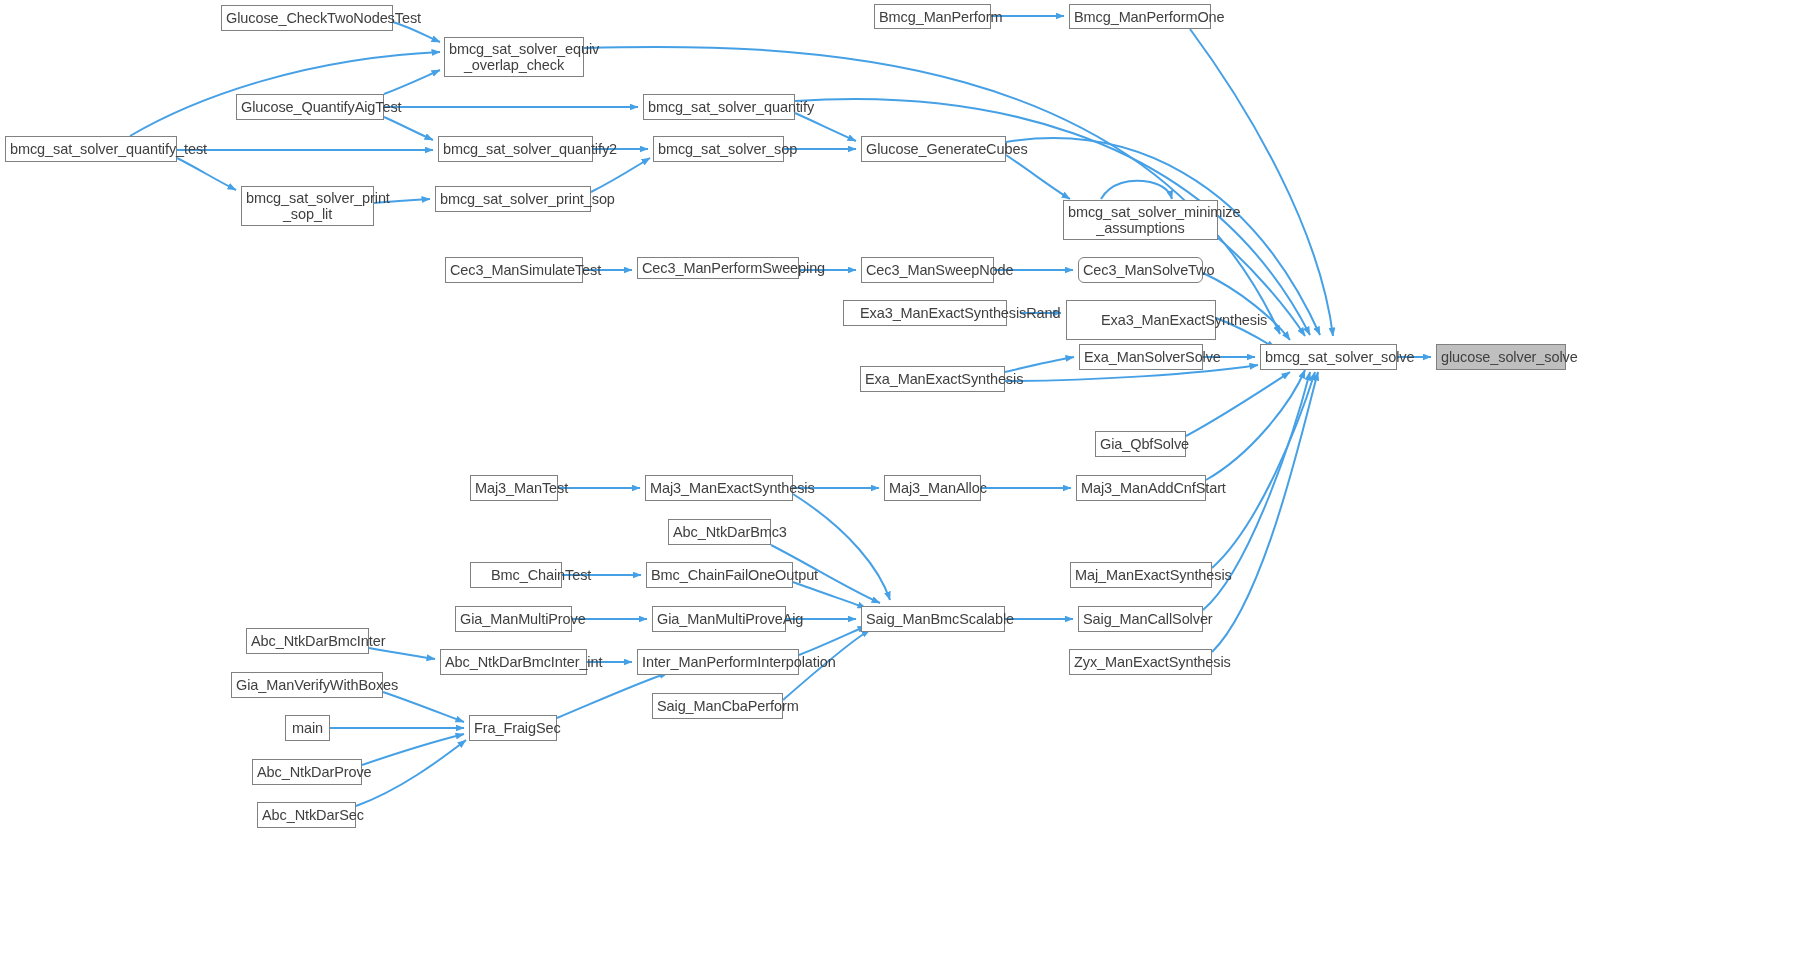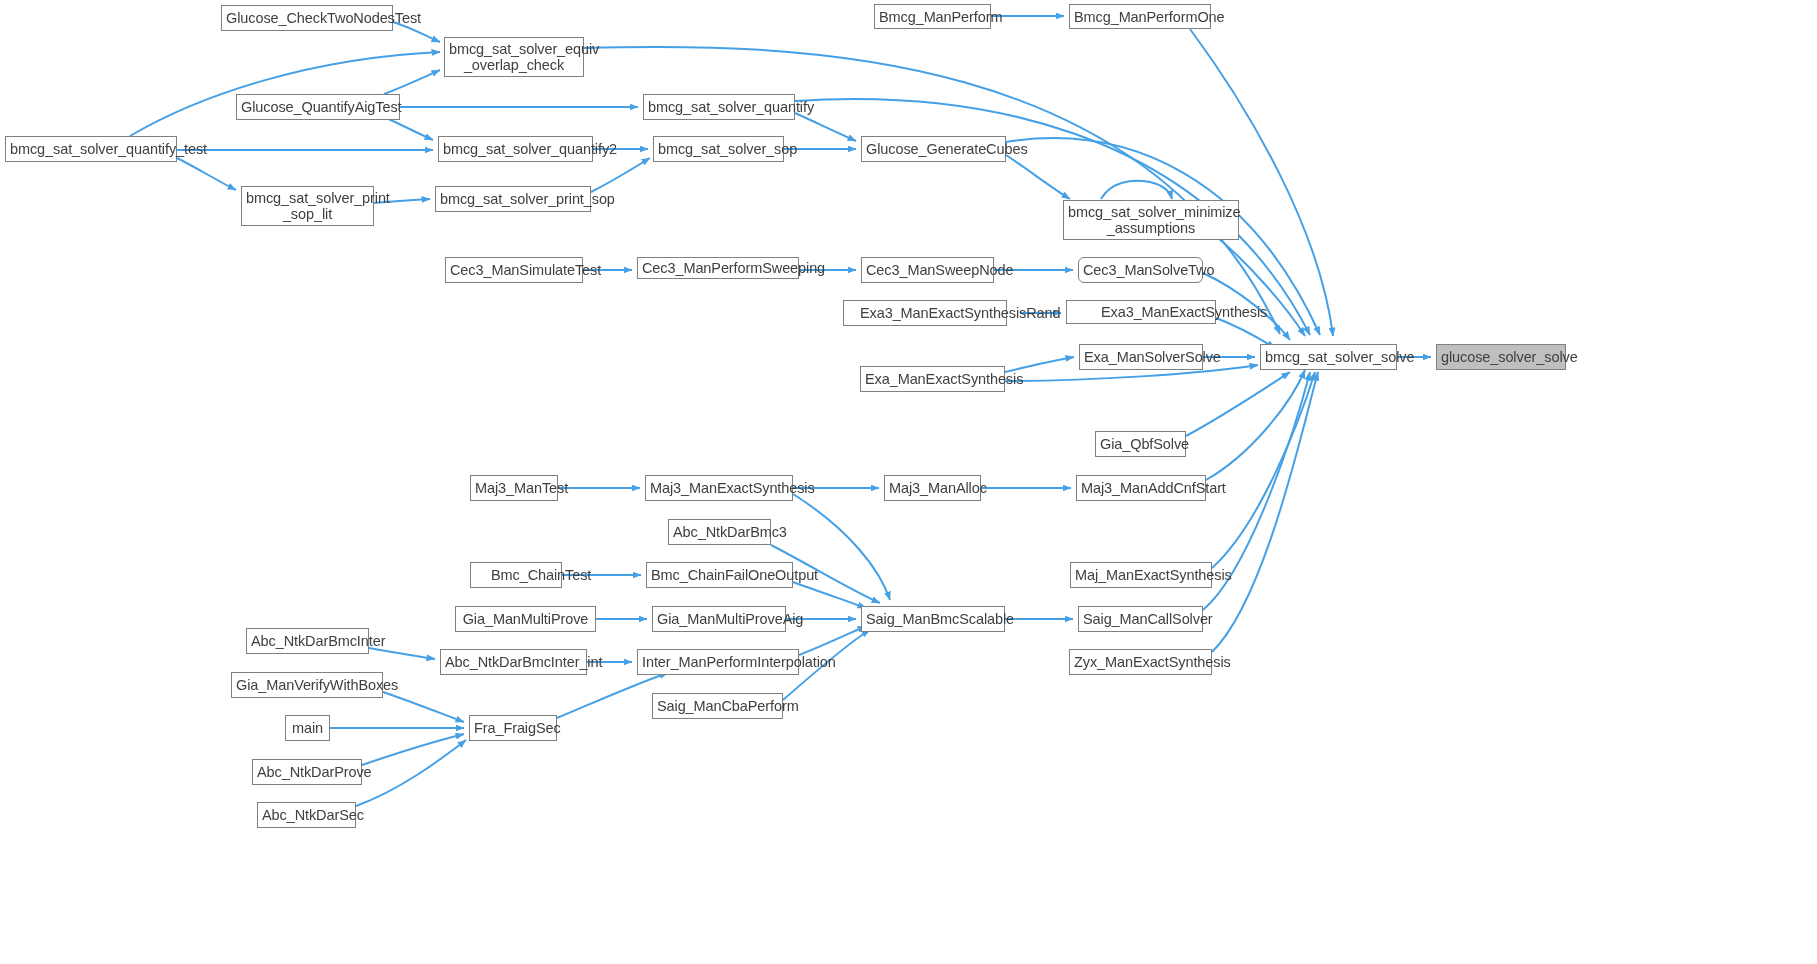--- a/index.html
+++ b/index.html
@@ -114,51 +114,51 @@
         <path d="M557,718 C600,700 645,680 668,673" fill="none" stroke="#45a0e6" stroke-width="2" marker-end="url(#arrowhead)"></path>
         <path d="M783,700 C815,672 852,640 870,630" fill="none" stroke="#45a0e6" stroke-width="2" marker-end="url(#arrowhead)"></path>
       </g>
   </svg>
   <div id="node-layer">
       <div class="node" style="left: 221px; top: 5px; width: 172px; height: 26px;"><span class="node-label">Glucose_CheckTwoNodesTest</span></div>
       <div class="node" style="left: 444px; top: 37px; width: 140px; height: 40px;"><span class="node-label">bmcg_sat_solver_equiv
 _overlap_check</span></div>
       <div class="node" style="left: 874px; top: 4px; width: 117px; height: 25px;"><span class="node-label">Bmcg_ManPerform</span></div>
       <div class="node" style="left: 1069px; top: 4px; width: 142px; height: 25px;"><span class="node-label">Bmcg_ManPerformOne</span></div>
-      <div class="node" style="left: 236px; top: 94px; width: 164px; height: 26px;"><span class="node-label">Glucose_QuantifyAigTest</span></div>
+      <div class="node" style="left: 236px; top: 94px; width: 148px; height: 26px;"><span class="node-label">Glucose_QuantifyAigTest</span></div>
       <div class="node" style="left: 643px; top: 94px; width: 152px; height: 26px;"><span class="node-label">bmcg_sat_solver_quantify</span></div>
       <div class="node" style="left: 5px; top: 136px; width: 172px; height: 26px;"><span class="node-label">bmcg_sat_solver_quantify_test</span></div>
       <div class="node" style="left: 438px; top: 136px; width: 155px; height: 26px;"><span class="node-label">bmcg_sat_solver_quantify2</span></div>
       <div class="node" style="left: 653px; top: 136px; width: 131px; height: 26px;"><span class="node-label">bmcg_sat_solver_sop</span></div>
       <div class="node" style="left: 861px; top: 136px; width: 145px; height: 26px;"><span class="node-label">Glucose_GenerateCubes</span></div>
       <div class="node" style="left: 241px; top: 186px; width: 133px; height: 40px;"><span class="node-label">bmcg_sat_solver_print
 _sop_lit</span></div>
       <div class="node" style="left: 435px; top: 186px; width: 156px; height: 26px;"><span class="node-label">bmcg_sat_solver_print_sop</span></div>
-      <div class="node" style="left: 1063px; top: 200px; width: 176px; height: 40px;"><span class="node-label">bmcg_sat_solver_minimize
+      <div class="node" style="left: 1063px; top: 200px; width: 155px; height: 40px;"><span class="node-label">bmcg_sat_solver_minimize
 _assumptions</span></div>
       <div class="node" style="left: 445px; top: 257px; width: 138px; height: 26px;"><span class="node-label">Cec3_ManSimulateTest</span></div>
       <div class="node" style="left: 637px; top: 257px; width: 162px; height: 22px;"><span class="node-label">Cec3_ManPerformSweeping</span></div>
       <div class="node" style="left: 861px; top: 257px; width: 133px; height: 26px;"><span class="node-label">Cec3_ManSweepNode</span></div>
       <div class="node" style="left: 1078px; top: 257px; width: 125px; height: 26px; border-radius: 6px;"><span class="node-label">Cec3_ManSolveTwo</span></div>
       <div class="node" style="left: 843px; top: 300px; width: 164px; height: 26px; padding-left: 16px;"><span class="node-label">Exa3_ManExactSynthesisRand</span></div>
-      <div class="node" style="left: 1066px; top: 300px; width: 150px; height: 24px; padding-left: 34px;"><span class="node-label">Exa3_ManExactSynthesis</span></div>
+      <div class="node" style="left: 1066px; top: 300px; width: 150px; height: 40px; padding-left: 34px;"><span class="node-label">Exa3_ManExactSynthesis</span></div>
       <div class="node" style="left: 1079px; top: 344px; width: 124px; height: 26px;"><span class="node-label">Exa_ManSolverSolve</span></div>
       <div class="node" style="left: 1260px; top: 344px; width: 137px; height: 26px;"><span class="node-label">bmcg_sat_solver_solve</span></div>
       <div class="node highlight" style="left: 1436px; top: 344px; width: 130px; height: 26px;"><span class="node-label">glucose_solver_solve</span></div>
       <div class="node" style="left: 860px; top: 366px; width: 145px; height: 26px;"><span class="node-label">Exa_ManExactSynthesis</span></div>
       <div class="node" style="left: 1095px; top: 431px; width: 91px; height: 26px;"><span class="node-label">Gia_QbfSolve</span></div>
       <div class="node" style="left: 470px; top: 475px; width: 88px; height: 26px;"><span class="node-label">Maj3_ManTest</span></div>
       <div class="node" style="left: 645px; top: 475px; width: 148px; height: 26px;"><span class="node-label">Maj3_ManExactSynthesis</span></div>
       <div class="node" style="left: 884px; top: 475px; width: 97px; height: 26px;"><span class="node-label">Maj3_ManAlloc</span></div>
       <div class="node" style="left: 1076px; top: 475px; width: 130px; height: 26px;"><span class="node-label">Maj3_ManAddCnfStart</span></div>
       <div class="node" style="left: 668px; top: 519px; width: 103px; height: 26px;"><span class="node-label">Abc_NtkDarBmc3</span></div>
       <div class="node" style="left: 470px; top: 562px; width: 92px; height: 26px; padding-left: 20px;"><span class="node-label">Bmc_ChainTest</span></div>
       <div class="node" style="left: 646px; top: 562px; width: 147px; height: 26px;"><span class="node-label">Bmc_ChainFailOneOutput</span></div>
       <div class="node" style="left: 1070px; top: 562px; width: 142px; height: 26px;"><span class="node-label">Maj_ManExactSynthesis</span></div>
-      <div class="node" style="left: 455px; top: 606px; width: 141px; height: 26px;"><span class="node-label">Gia_ManMultiProve</span></div>
+      <div class="node" style="left: 455px; top: 606px; width: 117px; height: 26px;"><span class="node-label">Gia_ManMultiProve</span></div>
       <div class="node" style="left: 652px; top: 606px; width: 134px; height: 26px;"><span class="node-label">Gia_ManMultiProveAig</span></div>
       <div class="node" style="left: 861px; top: 606px; width: 144px; height: 26px;"><span class="node-label">Saig_ManBmcScalable</span></div>
       <div class="node" style="left: 1078px; top: 606px; width: 125px; height: 26px;"><span class="node-label">Saig_ManCallSolver</span></div>
       <div class="node" style="left: 246px; top: 628px; width: 123px; height: 26px;"><span class="node-label">Abc_NtkDarBmcInter</span></div>
       <div class="node" style="left: 440px; top: 649px; width: 147px; height: 26px;"><span class="node-label">Abc_NtkDarBmcInter_int</span></div>
       <div class="node" style="left: 637px; top: 649px; width: 162px; height: 26px;"><span class="node-label">Inter_ManPerformInterpolation</span></div>
       <div class="node" style="left: 1069px; top: 649px; width: 143px; height: 26px;"><span class="node-label">Zyx_ManExactSynthesis</span></div>
       <div class="node" style="left: 231px; top: 672px; width: 152px; height: 26px;"><span class="node-label">Gia_ManVerifyWithBoxes</span></div>
       <div class="node" style="left: 652px; top: 693px; width: 131px; height: 26px;"><span class="node-label">Saig_ManCbaPerform</span></div>
       <div class="node" style="left: 285px; top: 715px; width: 45px; height: 26px;"><span class="node-label">main</span></div>

